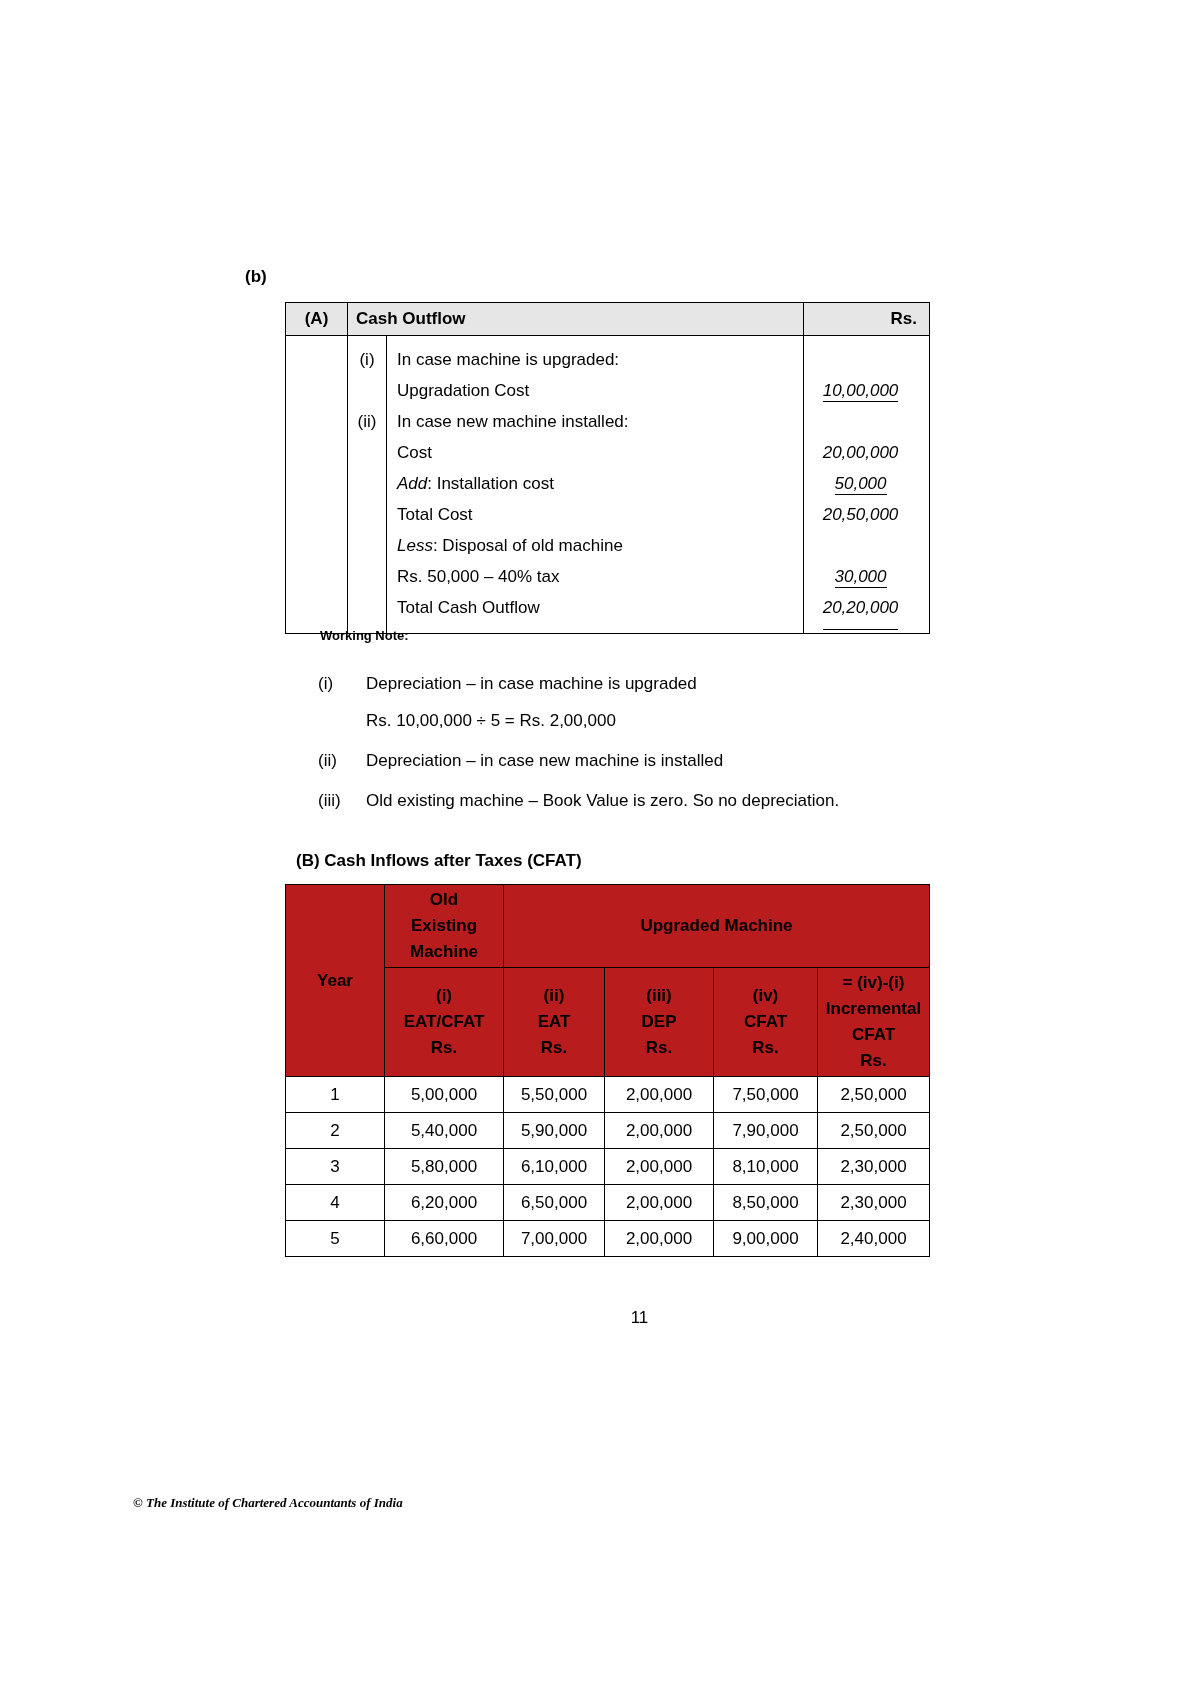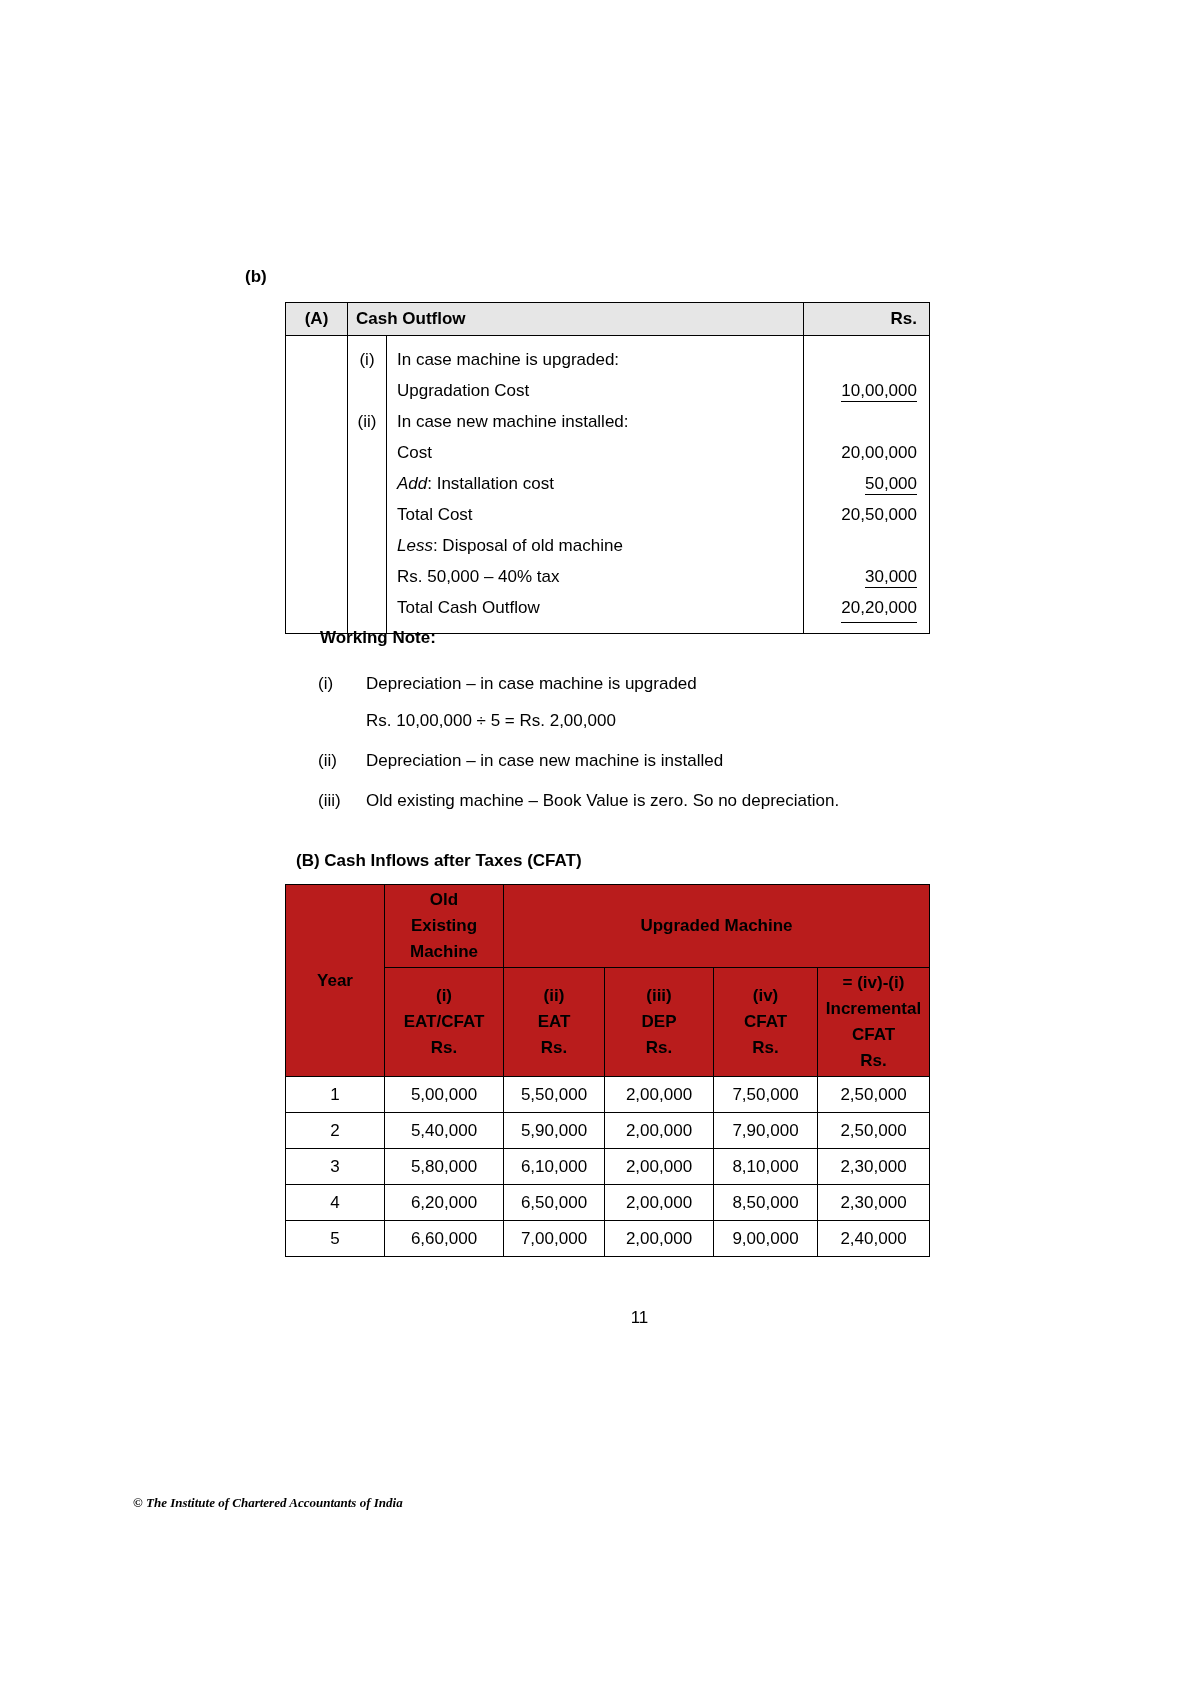--- a/index.html
+++ b/index.html
@@ -57,37 +57,37 @@
 
   .ta-body-cell { padding: 0; }
   .ta-lines { padding: 8px 0 10px 0; }
   .ta-line {
     height: 31px;
     line-height: 31px;
     white-space: nowrap;
   }
   .ta-line.pad-l { padding-left: 10px; }
   .ta-line.rn    { text-align: center; }
-  .ta-line.amt   { text-align: right; padding-right: 12px; }
+  .ta-line.amt   { text-align: center; padding-right: 12px; font-style: italic; }
   .underline-val {
     border-bottom: 1px solid #000;
     padding-bottom: 1px;
   }
   .dbl-underline-val {
     border-bottom: 1px solid #000;
-    padding-bottom: 5px;
+    padding-bottom: 12px;
   }
   .ital { font-style: italic; }
 
   
   .wn-title {
     position: absolute;
     left: 320px;
     top: 628px;
-    font-size: 17px;
+    font-size: 13px;
     font-weight: bold;
   }
   .wn-list {
     position: absolute;
     left: 318px;
     top: 665px;
     width: 640px;
     font-size: 17px;
   }
   .wn-item { margin-bottom: 3px; }

